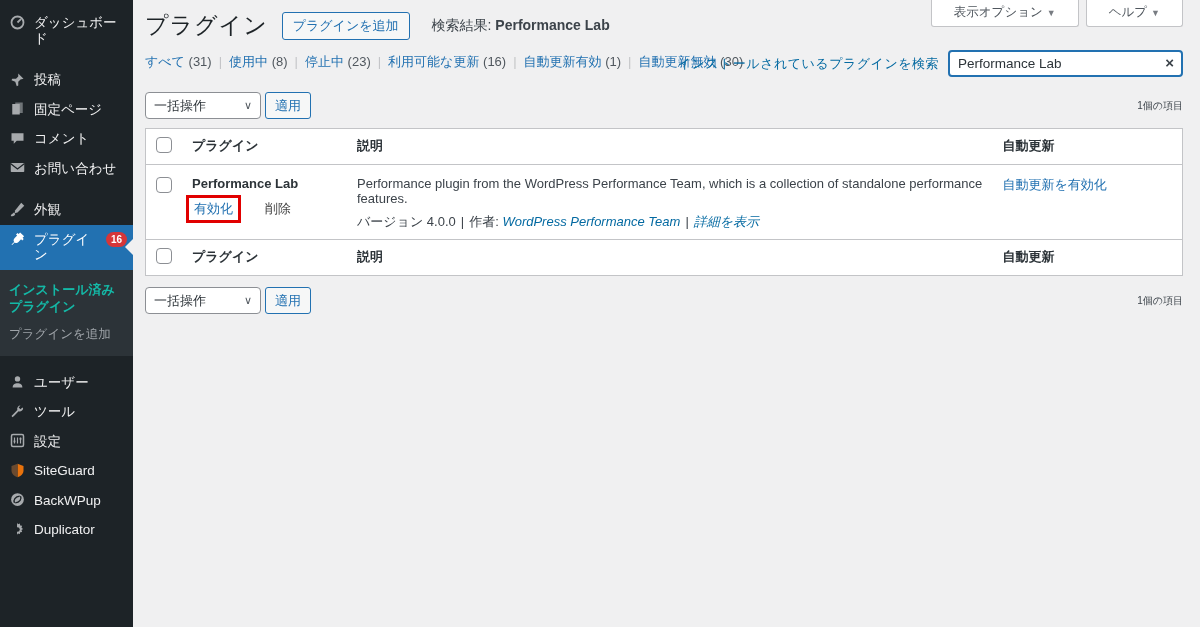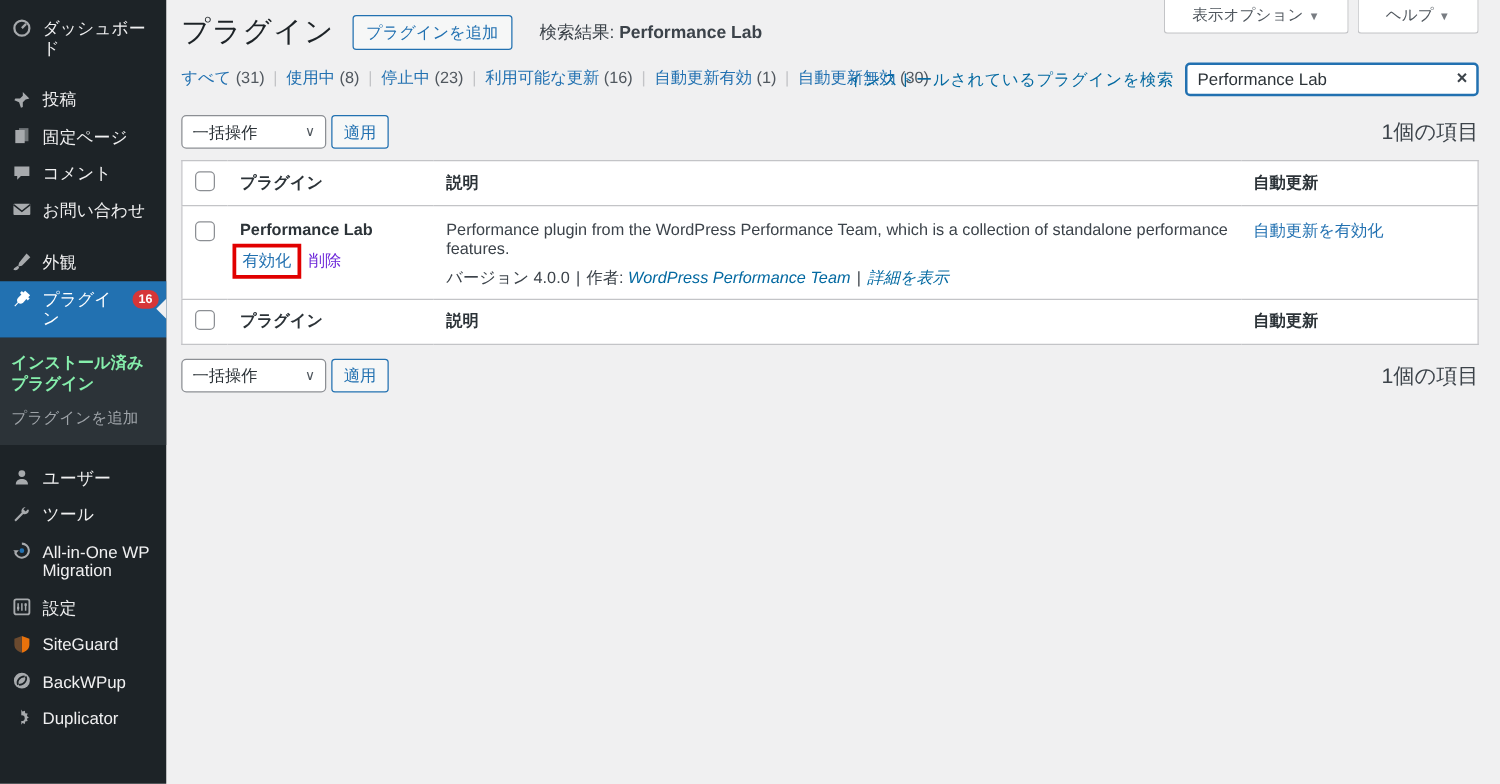--- a/index.html
+++ b/index.html
@@ -13,21 +13,21 @@
   .menu-item .mi-icon { flex:0 0 17px; width:17px; height:16px; color:#a7aaad; display:flex; align-items:center; justify-content:center; margin-top:-1px; }
   .menu-item.gap { margin-top:12px; }
   .menu-item.active { background:#2271b1; color:#fff; }
   .menu-item.active .mi-icon { color:#fff; }
   .menu-item.active::after { content:""; position:absolute; right:0; top:50%; margin-top:-8px;
     border:8px solid transparent; border-right-color:#f0f0f1; }
   .badge { background:#d63638; color:#fff; font-size:10px; font-weight:bold; border-radius:9px;
     padding:1px 5px; margin-left:2px; line-height:1.3; }
   .submenu { background:#2c3338; padding:6px 0 8px 0; }
   .submenu-item { display:block; padding:5px 8px 5px 9px; font-size:12.5px; color:#9ea3a8; cursor:pointer; line-height:1.35; }
-  .submenu-item.current { color:#86efac; font-weight:bold; font-size:13px; }
+  .submenu-item.current { color:#14b8a6; font-weight:bold; font-size:13px; }
   svg { display:block; }
 
   
   .content { position:absolute; left:133px; top:0; width:1067px; height:627px; padding:0 17px 0 12px; }
 
   .screen-tabs { position:absolute; top:0; right:17px; display:flex; gap:7px; z-index:3; }
   .screen-tab { background:#fff; border:1px solid #c3c4c7; border-top:none; border-radius:0 0 3px 3px;
     padding:4px 22px 5px; font-size:12.5px; color:#50575e; cursor:pointer; }
   .screen-tab .caret { font-size:9px; margin-left:4px; color:#787c82; }
 
@@ -51,35 +51,35 @@
     font-family:"Liberation Sans","DejaVu Sans",sans-serif; }
   .clear-x { position:absolute; right:9px; top:4px; color:#3c434a; font-size:15px; font-weight:bold; cursor:pointer; line-height:1.2; }
 
   .tablenav { display:flex; align-items:center; margin-top:21px; }
   .tablenav.bottom { margin-top:11px; }
   .fake-select { display:flex; align-items:center; justify-content:space-between; width:116px; height:27px;
     background:#fff; border:1px solid #8c8f94; border-radius:4px; padding:0 8px; font-size:13px; color:#2c3338; cursor:pointer; }
   .fake-select .chev { font-size:11px; color:#50575e; }
   .apply-btn { margin-left:4px; background:#f6f7f7; border:1px solid #2271b1; color:#2271b1;
     font-size:13px; height:27px; padding:0 9px; border-radius:3px; cursor:pointer; }
-  .items-count { margin-left:auto; font-size:17px; color:#3c434a; }
+  .items-count { margin-left:auto; font-size:10px; color:#3c434a; }
 
   table.plugins { width:100%; margin-top:9px; border-collapse:collapse; background:#fff;
     border:1px solid #c3c4c7; font-size:13px; }
   table.plugins th, table.plugins td { text-align:left; vertical-align:top; padding:8px 10px; color:#2c3338; font-weight:normal; }
   col.c-cb { width:35px; } col.c-name { width:165px; } col.c-auto { width:190px; }
   thead tr, tbody tr { border-bottom:1px solid #c3c4c7; }
   th.cb, td.cb { padding:9px 0 0 8px; }
   input[type=checkbox] { width:16px; height:16px; border:1px solid #8c8f94; border-radius:4px;
     appearance:none; -webkit-appearance:none; background:#fff; cursor:pointer; }
   .plugin-name { font-weight:bold; color:#2c3338; }
   .row-actions { margin-top:9px; font-size:13px; display:flex; align-items:center; }
   .row-actions a { text-decoration:none; cursor:pointer; }
   .activate-link { color:#2271b1; }
-  .delete-link { color:#6d28d9; margin-left:6px; }
+  .delete-link { color:#404040; margin-left:24px; }
   .red-box { display:inline-block; border:3px solid #e10000; padding:2px 5px; margin:-5px 0 -5px -6px; }
   .desc-cell p { color:#3c434a; }
   .plugin-meta { margin-top:7px; color:#3c434a; font-weight:500; }
   .plugin-meta a { color:#0369a1; text-decoration:none; font-weight:500; cursor:pointer;font-style:italic; }
   .plugin-meta .sep::before { content:"|"; margin:0 5px; color:#3c434a; }
   .auto-link { color:#2271b1; text-decoration:none; cursor:pointer; }
 </style>
 </head>
 <body>
 
@@ -171,30 +171,20 @@
 
   <div class="menu-item">
     <span class="mi-icon">
       <svg width="15" height="15" viewBox="0 0 20 20" fill="currentColor">
           <path d="M17.5 5.5a4.5 4.5 0 01-6 4.2L6 15.2 3.5 17.5 2 16l2.3-2.5 5.5-5.5a4.5 4.5 0 014.2-6L11.5 4.5 14 7l2.5-2.5z"></path>
         </svg>
     </span>
     <span>ツール</span>
   </div>
 
-  <div class="menu-item">
-    <span class="mi-icon">
-      <svg width="15" height="15" viewBox="0 0 20 20">
-          <path d="M10 2.5a7.5 7.5 0 11-7.3 9.3" fill="none" stroke="currentColor" stroke-width="2.2"></path>
-          <path d="M.8 9.5l3 3.5 3-3.5z" fill="currentColor"></path>
-          <circle cx="10" cy="10" r="2.5" fill="#2271b1"></circle>
-        </svg>
-    </span>
-    <span>All-in-One WP Migration</span>
-  </div>
 
   <div class="menu-item">
     <span class="mi-icon">
       <svg width="15" height="15" viewBox="0 0 20 20" fill="currentColor">
           <rect x="2" y="2" width="16" height="16" rx="2" fill="none" stroke="currentColor" stroke-width="2"></rect>
           <path d="M6 6v8M10 6v8M14 6v8" stroke="currentColor" stroke-width="1.6"></path>
           <rect x="4.8" y="10" width="2.4" height="2.4"></rect>
           <rect x="12.8" y="6.5" width="2.4" height="2.4"></rect>
         </svg>
     </span>

